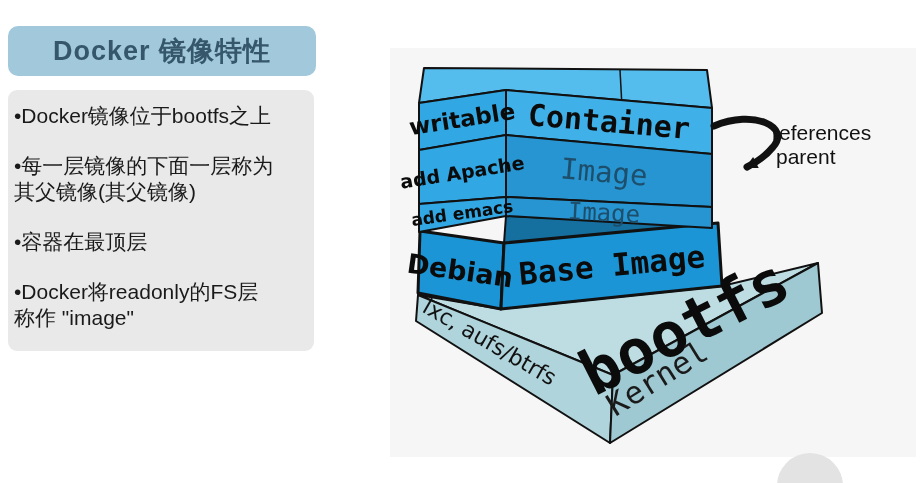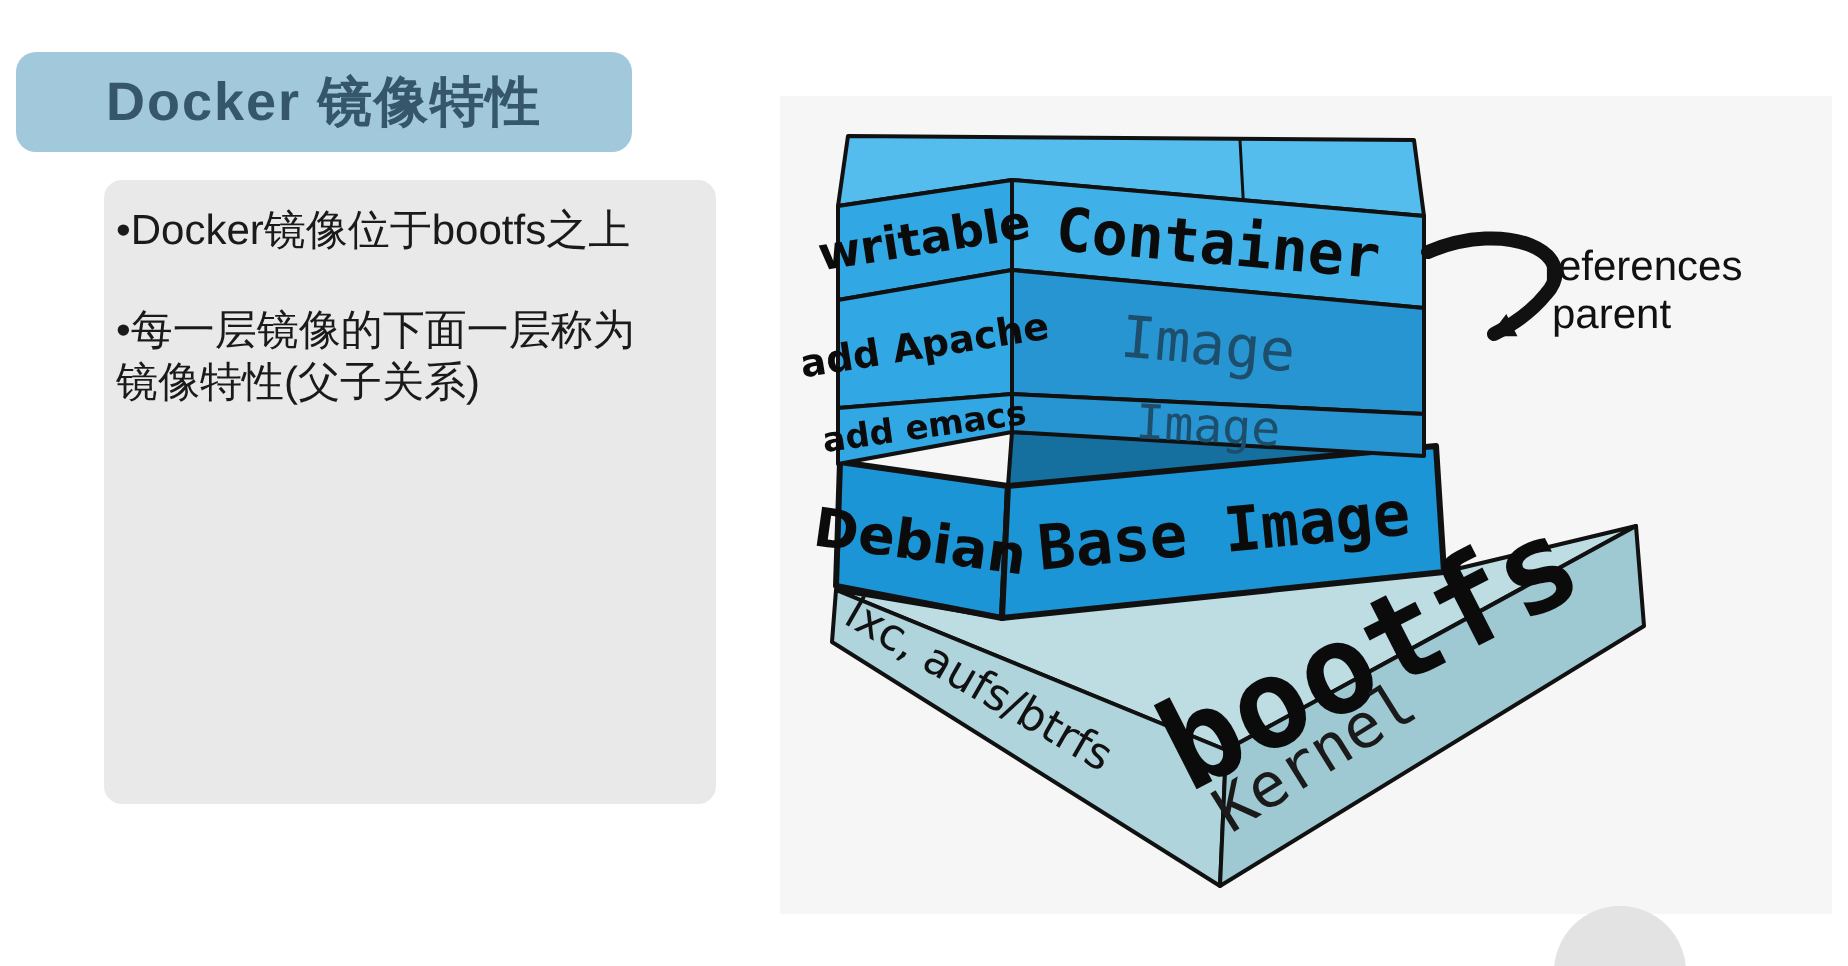--- a/index.html
+++ b/index.html
@@ -13,25 +13,24 @@
   .title-box{
     position:absolute;left:8px;top:26px;width:308px;height:50px;
     background:#a2c8dc;border-radius:10px;
     display:flex;align-items:center;justify-content:center;
   }
   .title-box .title-text{
     font-size:27px;font-weight:700;color:#35566b;letter-spacing:1px;
   }
 
   .list-panel{
-    position:absolute;left:8px;top:90px;width:306px;height:312px;
+    position:absolute;left:8px;top:90px;width:306px;height:261px;
     background:#e9e9e9;border-radius:9px;
     padding:13px 4px 4px 6px;box-sizing:border-box;
     color:#1a1a1a;
-    margin-left:44px;
   }
   .bullet{
     font-size:21px;line-height:26px;margin-bottom:24px;
     white-space:pre-line;
   }
 
   .diagram{
     position:absolute;left:390px;top:48px;width:526px;height:409px;
     background:#f6f6f6;
   }
@@ -54,21 +53,24 @@
 
 <div class="stage">
 
   <div class="title-box">
     <span class="title-text">Docker 镜像特性</span>
   </div>
 
   <div class="list-panel">
     <div class="bullet">•Docker镜像位于bootfs之上</div>
     <div class="bullet">•每一层镜像的下面一层称为
-镜像特性(父子关系)</div>
+其父镜像(其父镜像)</div>
+    <div class="bullet">•容器在最顶层</div>
+    <div class="bullet">•Docker将readonly的FS层
+称作 "image"</div>
   </div>
 
   <div class="diagram">
     <svg width="526" height="409" viewBox="390 48 526 409">
       <defs>
         <marker id="arrowhead" viewBox="0 0 12 12" refX="9" refY="6" markerWidth="15" markerHeight="15" orient="auto" markerUnits="userSpaceOnUse">
           <path d="M1,1 L11,6 L1,11 Z" fill="#111111"></path>
         </marker>
       </defs>
 

